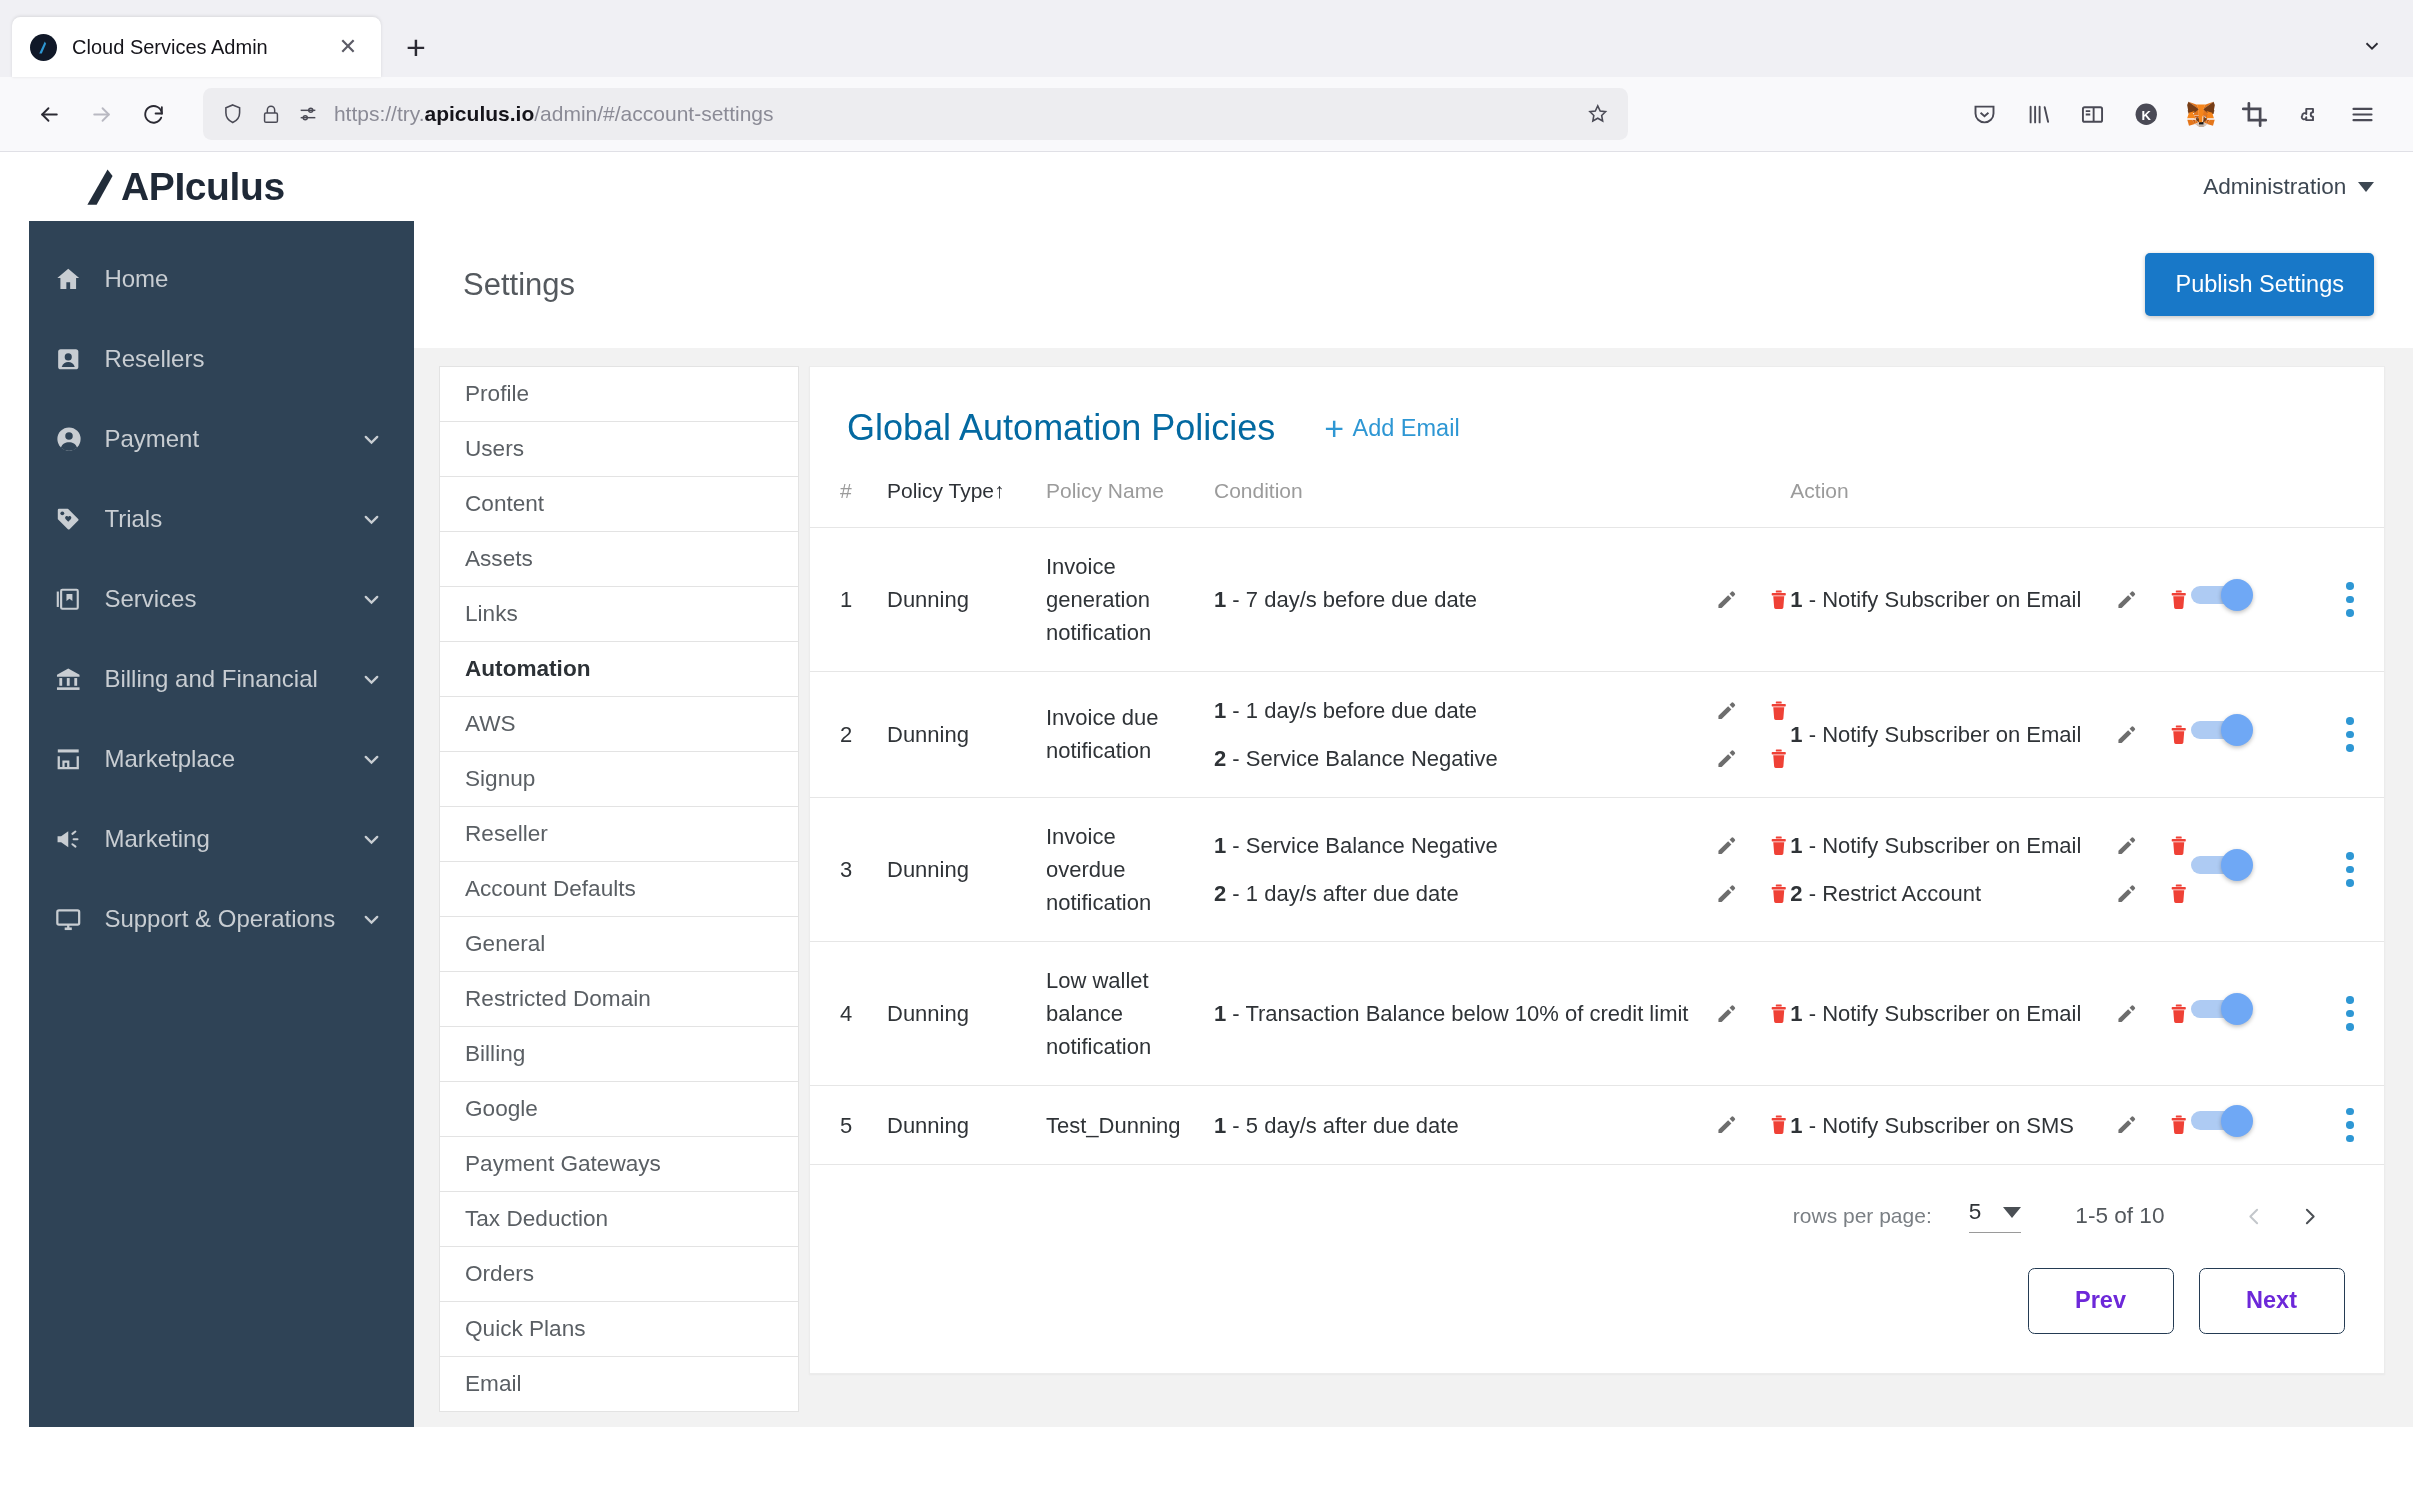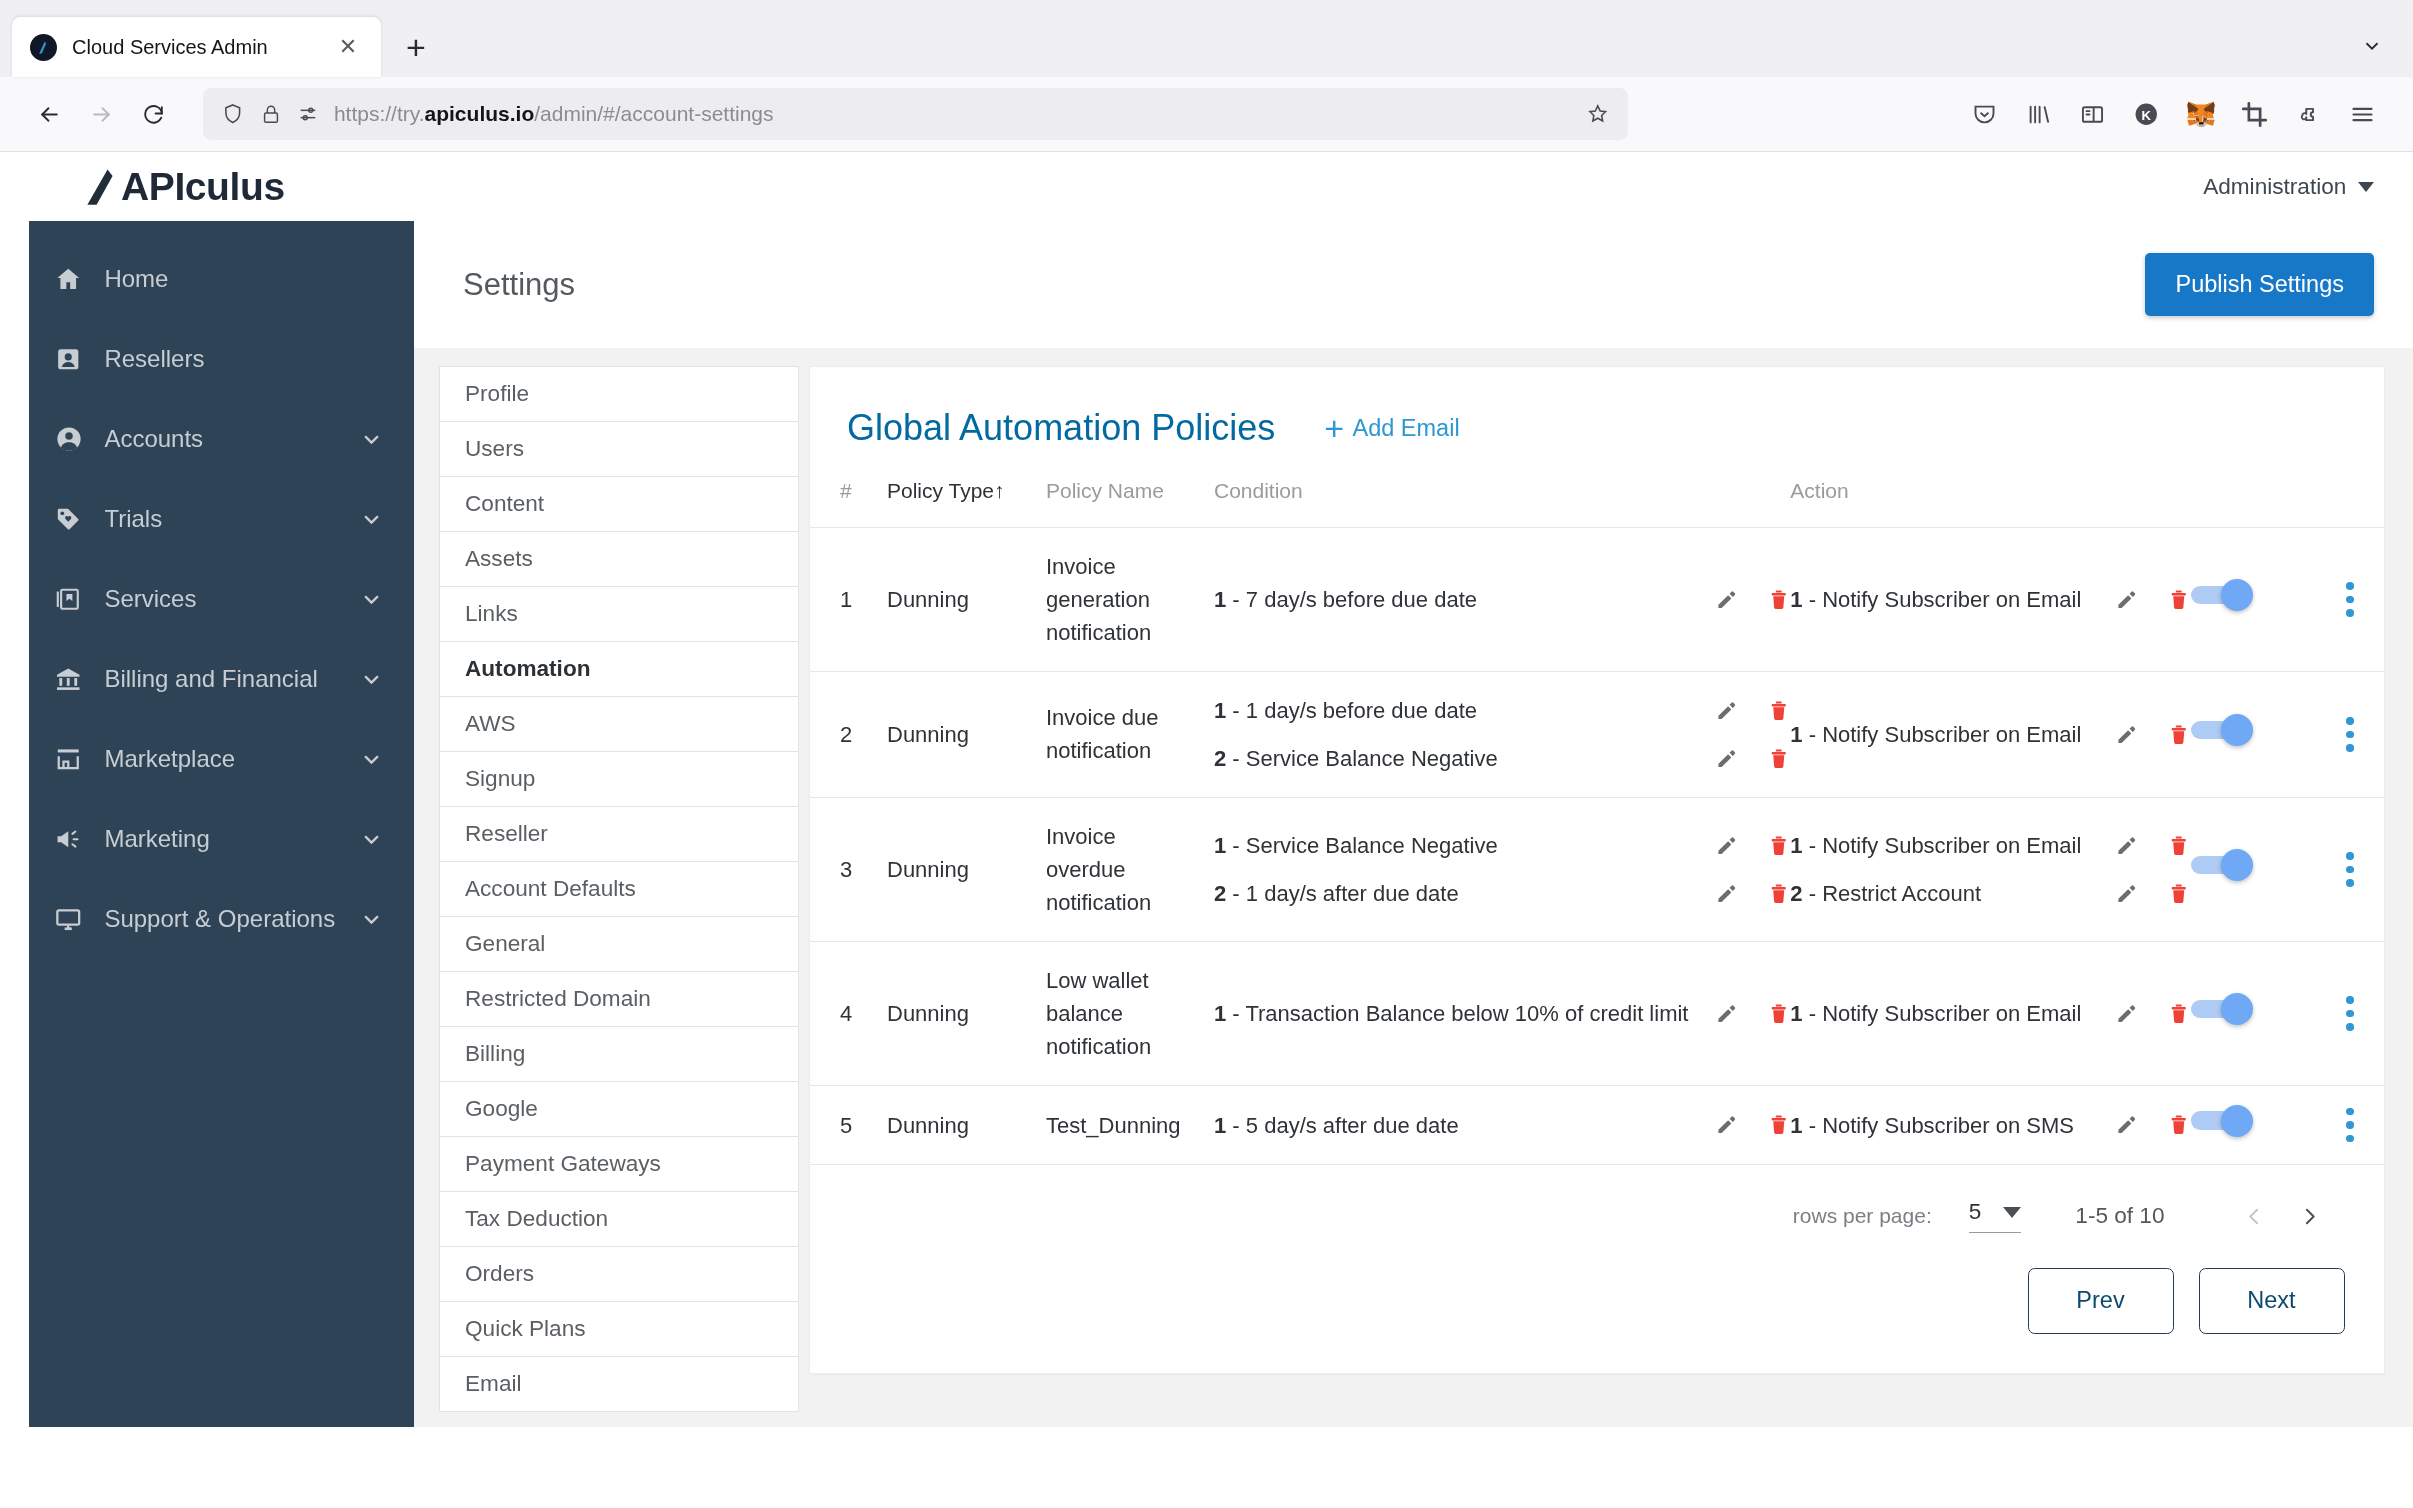--- a/index.html
+++ b/index.html
@@ -201,22 +201,23 @@
     width: 0; height: 0; border-left: 9.2px solid transparent; border-right: 9.2px solid transparent;
     border-top: 11px solid #4a4f54;
   }
   .range-label { margin-right: 62px; color: #53585d; font-size: 22.6px; }
   .chev-btn { width: 55px; display: flex; align-items: center; justify-content: center; cursor: pointer; }
   .prev-next {
     display: flex; justify-content: flex-end; gap: 25px; padding: 35px 39px 0 0;
   }
   .pn-btn {
     min-width: 146px; padding: 18.4px 0; border: 0.8px solid #243b53; border-radius: 6.7px;
-    background: #ffffff; color: #0c4a6e; font-size: 23.5px; cursor: pointer;
+    background: #ffffff; color: #6d28d9; font-size: 23.5px; cursor: pointer;
     font-family: "Liberation Sans", sans-serif;
+    font-weight: bold;
   }
 </style>
 </head>
 <body>
 
 <div class="browser">
 
   <div class="tabstrip">
     <div class="tab">
       <span class="tab-favicon">
@@ -397,21 +398,21 @@
           <span class="si-label">Resellers</span>
         </div>
         <div class="side-item">
           <span class="si-icon">
             <svg width="30" height="30" viewBox="0 0 24 24" fill="currentColor">
                 <circle cx="12" cy="12" r="9.3"></circle>
                 <circle cx="12" cy="9.5" r="3" fill="#2f4356"></circle>
                 <path d="M5.5 19c1-3 3.6-4.4 6.5-4.4S17.5 16 18.5 19A9.2 9.2 0 0 1 12 21.4 9.2 9.2 0 0 1 5.5 19z" fill="#2f4356"></path>
               </svg>
           </span>
-          <span class="si-label">Accounts</span>
+          <span class="si-label">Payment</span>
           <span class="si-chev">
             <svg width="25" height="25" viewBox="0 0 24 24" fill="none" stroke="currentColor" stroke-width="2.2" stroke-linecap="round">
                 <path d="M6.5 9.5l5.5 5.5 5.5-5.5"></path>
               </svg>
           </span>
         </div>
         <div class="side-item">
           <span class="si-icon">
             <svg width="28.5" height="28.5" viewBox="0 0 24 24" fill="currentColor">
                 <path d="M11.5 3.2H4.2a1 1 0 0 0-1 1v7.3c0 .3.1.5.3.7l8.2 8.2c.4.4 1 .4 1.4 0l7.3-7.3c.4-.4.4-1 0-1.4L12.2 3.5a1 1 0 0 0-.7-.3z"></path>

